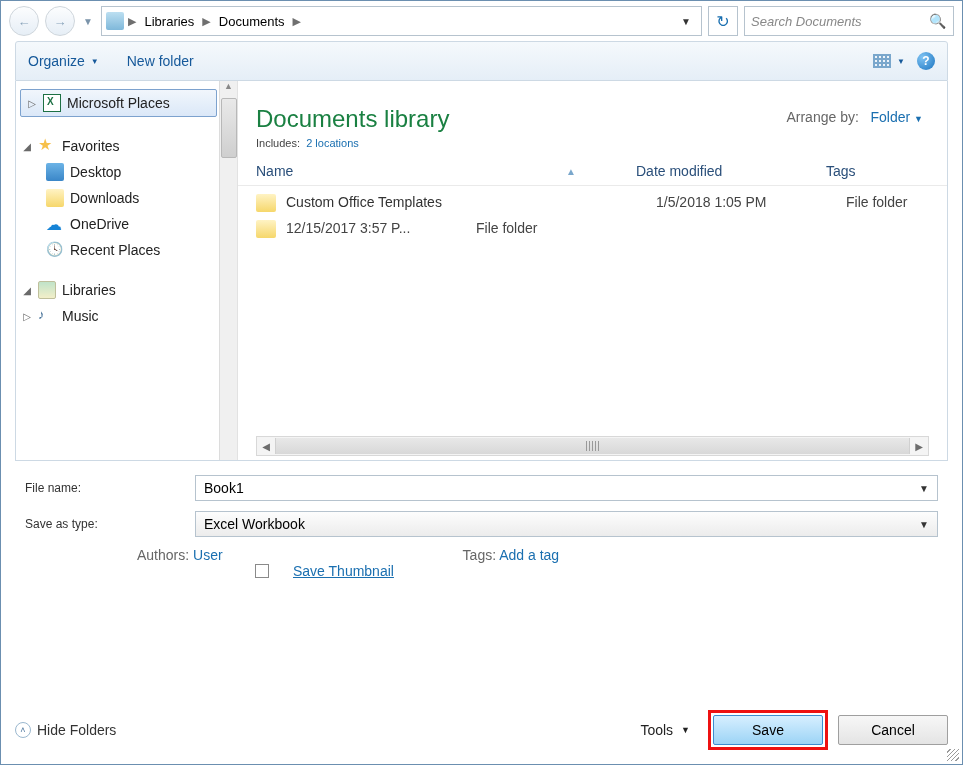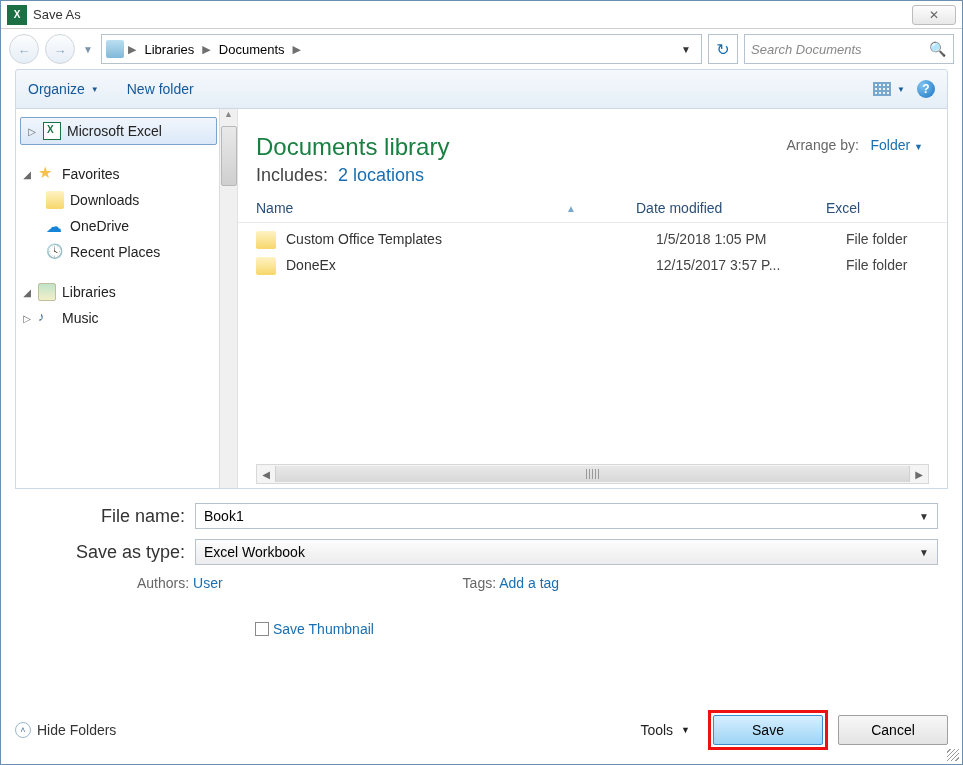--- a/index.html
+++ b/index.html
@@ -55,21 +55,21 @@
 .ic-onedrive { color:#1583d6; font-size:16px; }
 .ic-recent { color:#6b8fa8; font-size:14px; }
 .ic-lib { background: linear-gradient(#c0e3c9,#f2efc9); border:1px solid #bfbf9b; border-radius:2px; }
 .ic-music { color:#416d95; }
 .sb-label { font-size:14px; color:#222; }
 
 
 .content { flex:1; display:flex; flex-direction:column; position:relative; }
 .c-header { padding: 24px 18px 8px 18px; }
 .c-title { color:#1a8042; font-size:24px; font-weight:500; }
-.c-sub { color:#444; font-size:18px; margin-top:4px; }
+.c-sub { color:#444; font-size:11px; margin-top:4px; }
 .c-sub a { color:#1a6fb0; text-decoration:none; }
 .arrange { position:absolute; right:24px; top:28px; font-size:14px; color:#666; }
 .arrange a { color:#1a6fb0; text-decoration:none; }
 .arrange .dd { font-size:9px; color:#1a6fb0; }
 .c-cols { display:flex; border-bottom:1px solid #eaeaea; padding: 6px 18px; color:#2a4f7a; font-size:14px; }
 .c-cols .col-name { width: 380px; display:flex; align-items:center; gap:10px; }
 .c-cols .col-date { width: 190px; }
 .c-cols .col-type { flex:1; }
 .sort-ind { color:#7aa7cc; font-size:10px; margin-left:auto; margin-right:60px; }
 .c-rows { padding: 4px 18px; }
@@ -79,55 +79,49 @@
 .c-row .r-date { width:190px; color:#444; }
 .c-row .r-type { flex:1; color:#444; }
 .hscroll { height:20px; margin:0 18px 4px 18px; display:flex; align-items:center; border:1px solid #d8d8d8; background:#f4f4f4; }
 .hscroll .hs-btn { width:18px; height:18px; display:flex; align-items:center; justify-content:center; color:#6d6d6d; font-size:10px; cursor:pointer; }
 .hscroll .hs-track { flex:1; height:16px; background:linear-gradient(#e8e8e8,#d8d8d8); border-left:1px solid #d0d0d0; border-right:1px solid #d0d0d0; position:relative; }
 .hscroll .hs-grip { position:absolute; left:50%; top:50%; transform:translate(-50%,-50%); width:14px; height:10px; background: repeating-linear-gradient(to right,#999 0 1px,transparent 1px 3px); }
 
 
 .form { padding: 14px 24px 10px 24px; }
 .form-row { display:flex; align-items:center; margin-bottom:10px; }
-.form-row label { width:170px; text-align:right; padding-right:10px; font-size:18px; color:#333; }
+.form-row label { width:170px; padding-right:10px; font-size:12px; color:#333; }
 .form-row .field { flex:1; height:26px; border:1px solid #b6c3ce; background:#fff; display:flex; align-items:center; padding:0 8px; font-size:14px; }
 .form-row .field .dd { margin-left:auto; font-size:10px; color:#333; }
 .field.combo { background: linear-gradient(#fdfdfd,#ececec); }
 .meta-row { display:flex; padding-left:112px; gap:40px; margin-top:8px; font-size:14px; }
 .meta-row .mlabel { color:#666; }
 .meta-row .mval { color:#1a6fb0; cursor:text; }
 .meta-tags { margin-left: 200px; }
-.thumb-row { display:flex; align-items:center; gap:4px; padding-left: 230px; margin-top:30px; font-size:14px; color:#1a6fb0; }
+.thumb-row { display:flex; align-items:center; gap:24px; padding-left: 230px; font-size:14px; color:#1a6fb0;text-decoration:underline; }
 .thumb-row .cb { width:14px; height:14px; border:1px solid #8a8a8a; background:#fff; display:inline-block; }
 
 
 .footer { position:absolute; bottom:14px; left:14px; right:14px; display:flex; align-items:center; }
 .hide-folders { display:flex; align-items:center; gap:6px; font-size:14px; color:#333; cursor:pointer; }
 .collapse-ic { width:16px; height:16px; border:1px solid #9bb8cf; border-radius:50%; display:flex; align-items:center; justify-content:center; color:#527aa0; font-size:9px; }
 .footer .spacer { flex:1; }
 .tools { font-size:14px; color:#222; margin-right:18px; display:flex; align-items:center; gap:8px; cursor:pointer; }
 .tools .dd { font-size:9px; }
 .btn { width:110px; height:30px; border:1px solid #9f9f9f; background:linear-gradient(#f7f7f7,#e4e4e4); font-size:14px; cursor:pointer; display:flex; align-items:center; justify-content:center; margin-left:10px; border-radius:2px; }
 .btn.primary { background: linear-gradient(#d7efff,#9cd4f6); border:1px solid #3c8ccf; }
 .highlight-box { border:3px solid #e11; padding:2px; display:inline-flex; }
 
 .resize-grip { position:absolute; right:3px; bottom:3px; width:12px; height:12px; background: repeating-linear-gradient(135deg, transparent 0 2px, #9a9a9a 2px 3px); }
 </style>
 </head>
 <body>
 
 <div class="window">
 
-  <div class="titlebar">
-    <span class="app-icon"></span>
-    <span class="title">Save As</span>
-    <span class="spacer"></span>
-    <div class="close-btn">✕</div>
-  </div>
 
   <div class="navrow">
     <div class="navbtn">←</div>
     <div class="navbtn">→</div>
     <div class="nav-dd">▼</div>
     <div class="addrbar">
       <span class="addr-icon"></span>
       <span class="addr-arrow">▶</span>
       <span class="addr-seg">
           <span>Libraries</span>
@@ -162,27 +156,32 @@
       <div class="help-icon">?</div>
     </div>
   </div>
 
   <div class="main">
     <div class="sidebar">
       <div class="sb-content">
         <div class="sb-item sel">
           <span class="sb-tw">▷</span>
           <span class="sb-ic ic-excel"></span>
-          <span class="sb-label">Microsoft Excel</span>
+          <span class="sb-label">Microsoft Places</span>
         </div>
         <div style="height:14px;"></div>
         <div class="sb-item">
           <span class="sb-tw">◢</span>
           <span class="sb-ic ic-star">★</span>
           <span class="sb-label">Favorites</span>
+        </div>
+        <div class="sb-item">
+          <span class="sb-indent"></span>
+          <span class="sb-ic ic-desktop"></span>
+          <span class="sb-label">Desktop</span>
         </div>
         <div class="sb-item">
           <span class="sb-indent"></span>
           <span class="sb-ic ic-folder"></span>
           <span class="sb-label">Downloads</span>
         </div>
         <div class="sb-item">
           <span class="sb-indent"></span>
           <span class="sb-ic ic-onedrive">☁</span>
           <span class="sb-label">OneDrive</span>
@@ -223,33 +222,32 @@
         <a href="#">Folder</a>
         <span class="dd">▼</span>
       </div>
 
       <div class="c-cols">
         <div class="col-name">
           <span>Name</span>
           <span class="sort-ind">▲</span>
         </div>
         <div class="col-date">Date modified</div>
-        <div class="col-type">Excel</div>
+        <div class="col-type">Tags</div>
       </div>
 
       <div class="c-rows">
         <div class="c-row">
           <span class="r-icon ic-folder sb-ic"></span>
           <span class="r-name">Custom Office Templates</span>
           <span class="r-date">1/5/2018 1:05 PM</span>
           <span class="r-type">File folder</span>
         </div>
         <div class="c-row">
           <span class="r-icon ic-folder sb-ic"></span>
-          <span class="r-name">DoneEx</span>
           <span class="r-date">12/15/2017 3:57 P...</span>
           <span class="r-type">File folder</span>
         </div>
       </div>
 
       <div style="flex:1;"></div>
       <div class="hscroll">
         <div class="hs-btn">◀</div>
         <div class="hs-track">
             <div class="hs-grip"></div>

